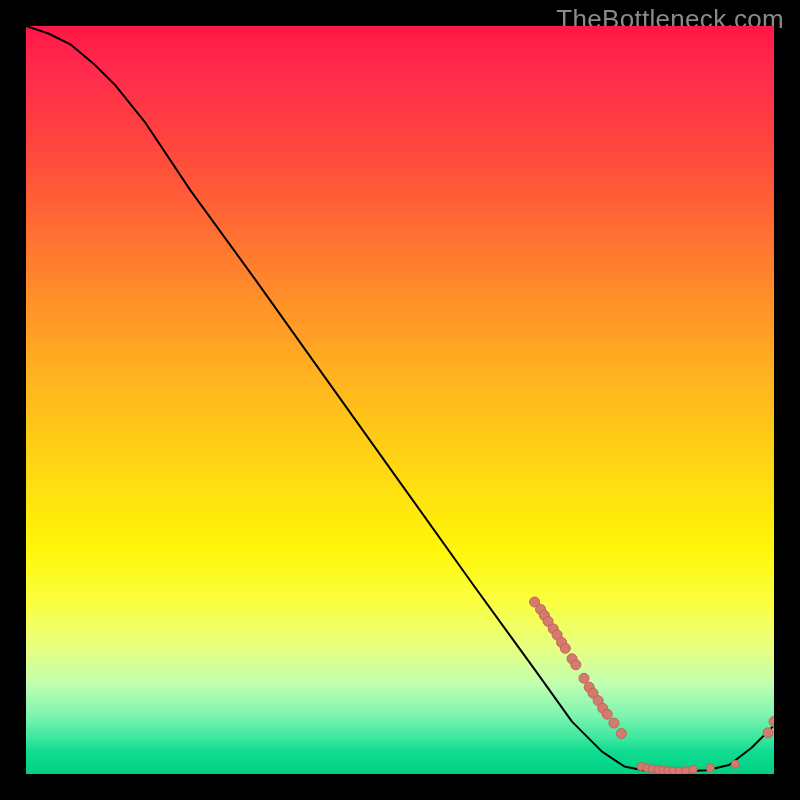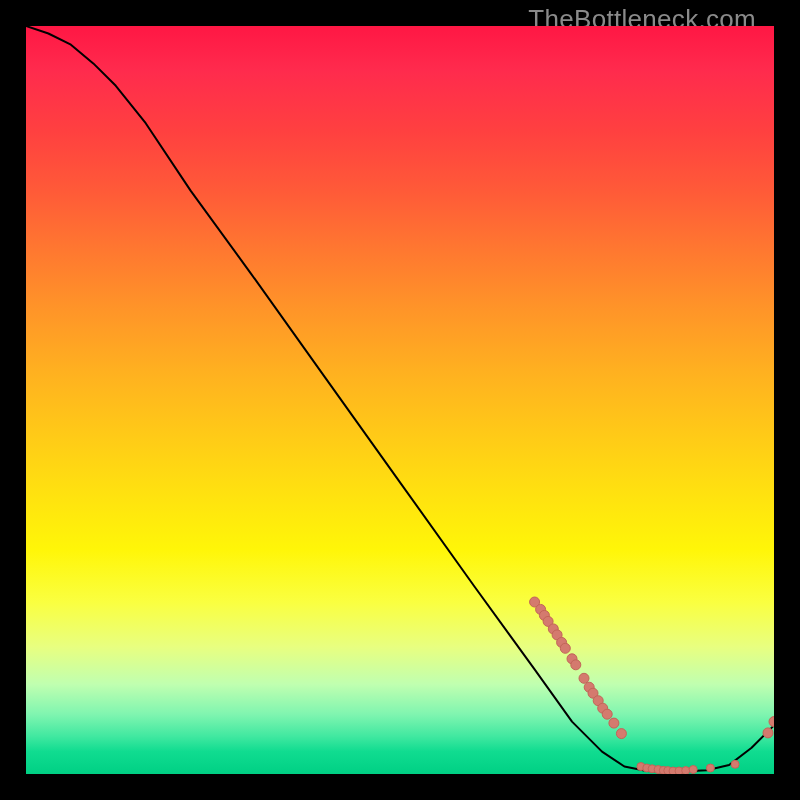--- a/index.html
+++ b/index.html
@@ -38,21 +38,21 @@
       #c0ffb0 88%,
       #80f5b0 92%,
       #40e8a0 95%,
       #10dc90 97%,
       #00d084 100%
     );
   }
   .watermark {
     position: absolute;
     top: 4px;
-    right: 44px;
+    right: 16px;
     font-family: Arial, Helvetica, sans-serif;
     font-size: 26px;
     font-weight: 500;
     color: #8a8a8a;
     letter-spacing: 0.3px;
     user-select: none;
   }
   svg.overlay {
     position: absolute;
     left: 0;

